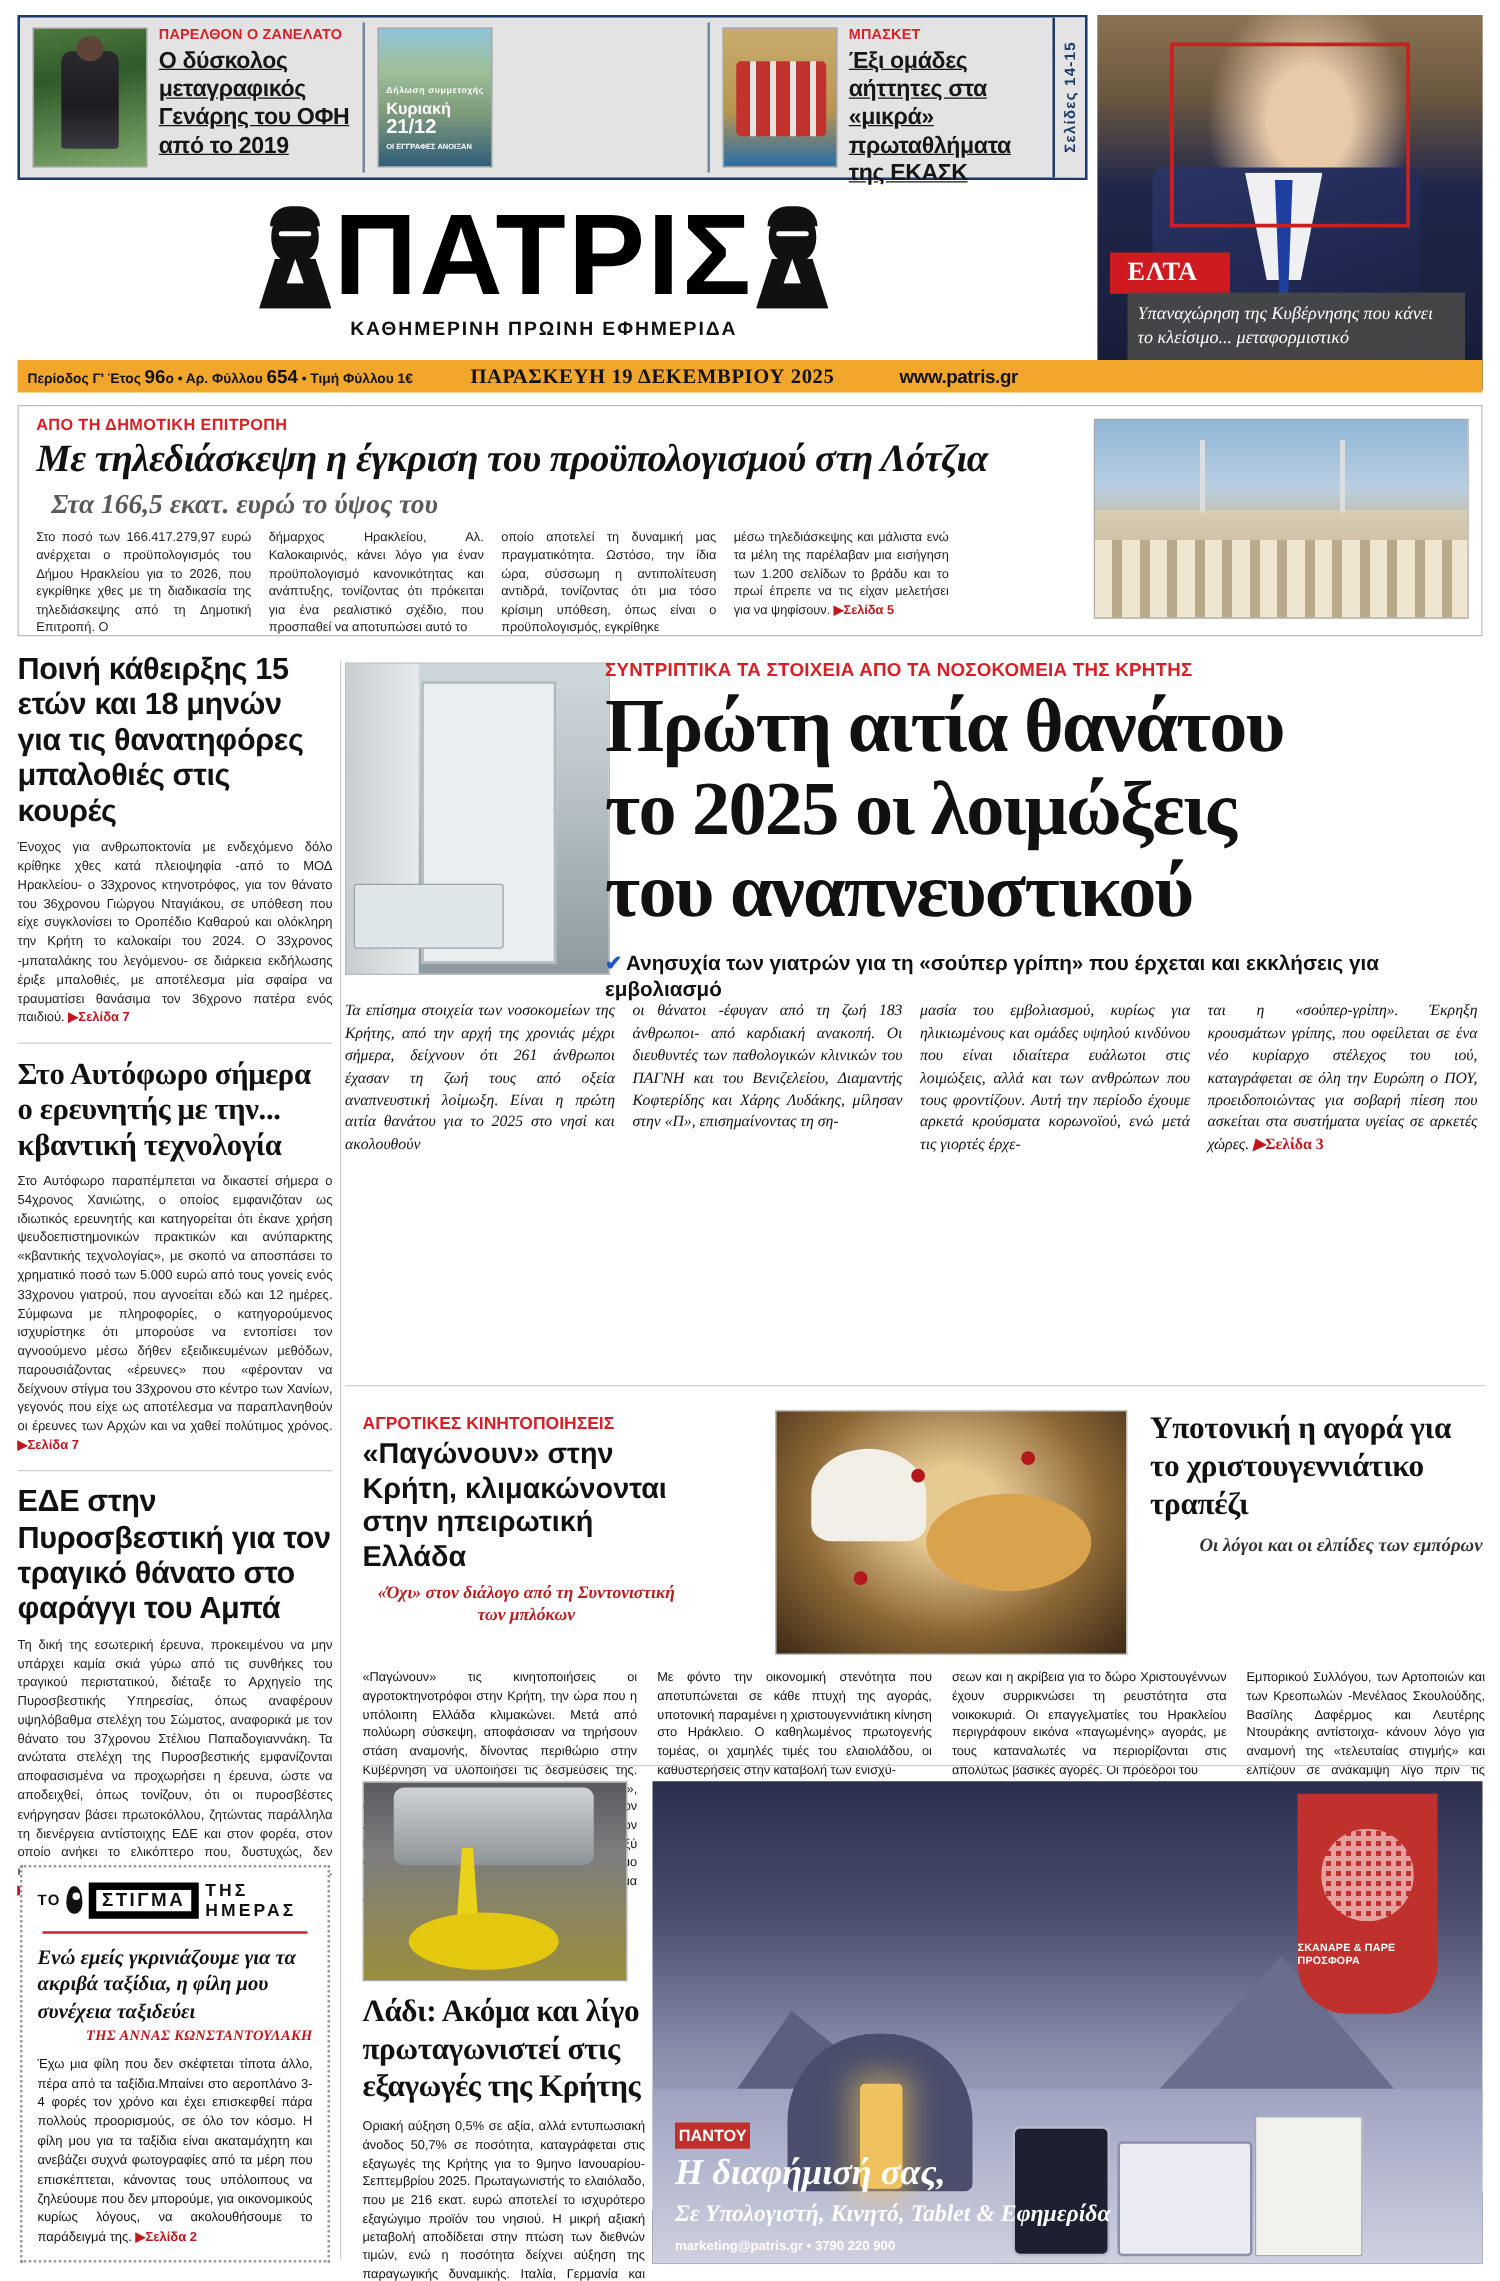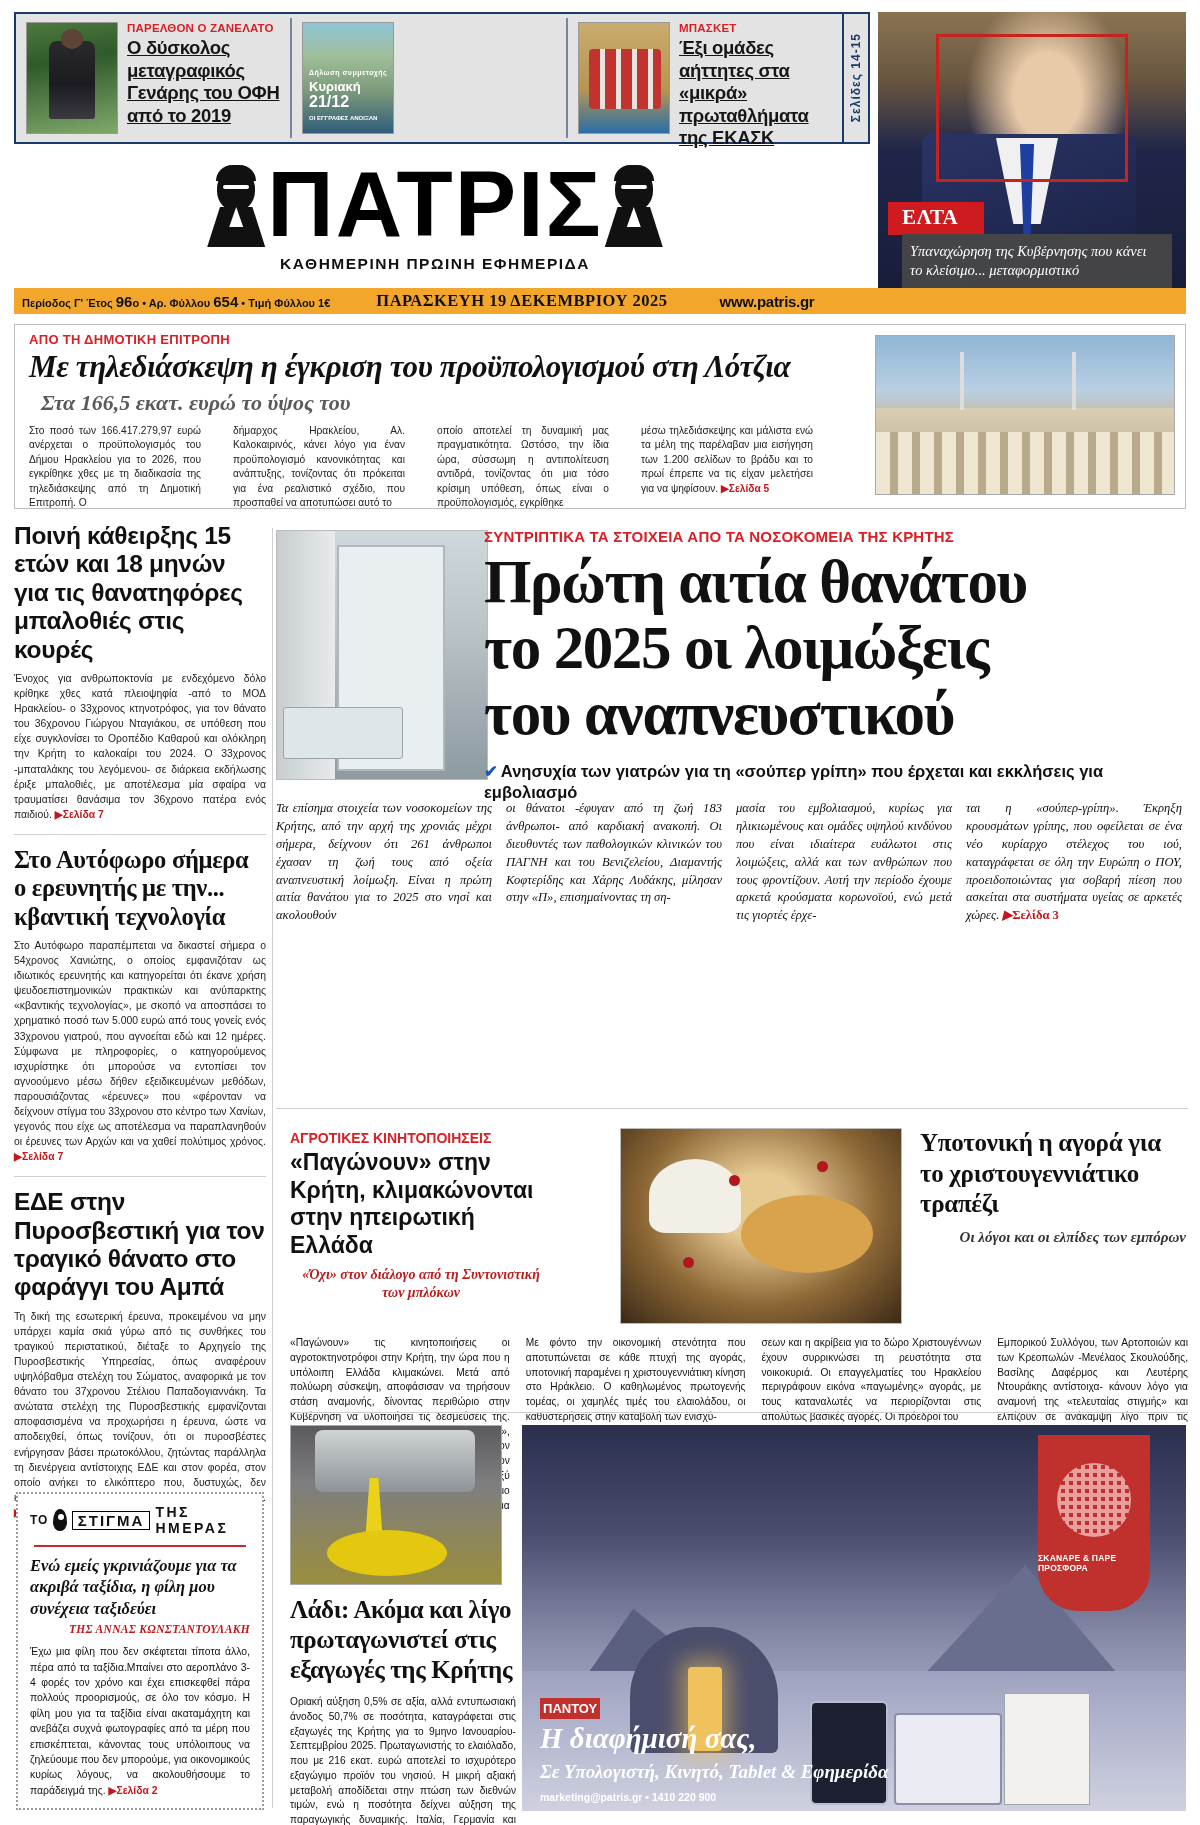--- a/index.html
+++ b/index.html
@@ -100,21 +100,21 @@
 
   
   .budget { position:absolute; left:14px; top: 324px; width:1172px; height: 185px;
      border:1px solid #bdbdbd; background:#fff; }
   .bd-kicker { color:#d81f26; font-size: 13px; font-weight: 700; letter-spacing:.3px;
      padding: 7px 0 0 14px; font-family:"Liberation Sans Narrow","Liberation Sans",sans-serif;}
   .bd-head { font-family:"Liberation Serif",serif; font-style: italic; font-weight: 700;
      font-size: 31px; padding: 2px 0 0 14px; letter-spacing:-.4px; }
   .bd-sub { font-family:"Liberation Serif",serif; font-style: italic; font-weight: 700;
      font-size: 22px; color:#5a5a5a; padding: 5px 0 0 26px; }
-  .bd-cols { display:flex; gap: 32px; padding: 8px 14px 0 14px; }
+  .bd-cols { display:flex; gap: 14px; padding: 8px 14px 0 14px; }
   .bd-col { width: 172px; font-size: 10.2px; line-height: 1.42; text-align: justify; color:#222; }
   .bd-photo { position:absolute; right: 10px; top: 10px; width: 300px; height: 160px;
      background: linear-gradient(180deg,#8fb6d6 0%,#b9cfe2 34%,#c8b89a 56%,#a9a18c 100%);
      border:1px solid #aaa; overflow:hidden;}
   .bd-photo .bldg{position:absolute;left:0;bottom:0;width:100%;height:86px;
      background:linear-gradient(180deg,#d9cdb4,#b5a68a);}
   .bd-photo .cols{position:absolute;left:0;bottom:0;width:100%;height:62px;
      background:repeating-linear-gradient(90deg,#efe6d2 0 14px,#b9a98b 14px 22px);}
   .bd-photo .flag{position:absolute;width:4px;height:58px;background:#ddd;top:16px;}
   .pg { color:#c0161c; font-weight:700; }
@@ -172,21 +172,21 @@
   .ac { width: 288px; font-size: 10.2px; line-height:1.45; text-align:justify; }
 
   
   .stigma { position:absolute; left: 16px; top: 1492px; width: 248px; height: 318px;
      border: 2px dotted #9a9a9a; padding: 10px 12px; background:#fff; }
   .st-row { display:flex; align-items:center; justify-content:center; gap:5px; }
   .st-to { font-size: 12px; font-weight:700; letter-spacing:1px; }
   .st-pin { width:16px; height:22px; background:#111; border-radius:50% 50% 50% 50%/60% 60% 40% 40%;
      position:relative; }
   .st-pin::after{content:"";position:absolute;left:5px;top:5px;width:6px;height:6px;background:#fff;border-radius:50%;}
-  .st-word { border:1px solid #000000; color:#111; font-weight:700; font-size:15px;
+  .st-word { border:6px solid #000000; color:#111; font-weight:700; font-size:15px;
      letter-spacing:2px; padding: 0 5px; }
   .st-day { font-size: 14px; font-weight:700; letter-spacing:2.5px; }
   .st-rule { border:0; border-top: 2px solid #c8272d; margin: 9px 4px 8px; }
   .st-lead { font-family:"Liberation Serif",serif; font-style:italic; font-weight:700;
      font-size: 16.5px; line-height:1.3; }
   .st-by { font-family:"Liberation Serif",serif; font-style:italic; font-weight:700;
      font-size: 11.5px; color:#c0161c; text-align:right; margin-top: 4px; letter-spacing:.3px;}
   .st-body { font-size: 10.4px; line-height:1.48; text-align:justify; margin-top:9px; }
 
   
@@ -493,16 +493,16 @@
 
     <div class="ad-devices">
       <div class="tab"></div>
       <div class="lap"></div>
       <div class="np"></div>
     </div>
 
     <div class="ad-tag">ΠΑΝΤΟΥ</div>
     <div class="ad-h1">Η διαφήμισή σας,</div>
     <div class="ad-h2">Σε Υπολογιστή, Κινητό, Tablet &amp; Εφημερίδα</div>
-    <div class="ad-mail">marketing@patris.gr  •  1410 220 900</div>
+    <div class="ad-mail">marketing@patris.gr  •  3790 220 900</div>
   </div>
 
 </div>
 
 </body></html>

